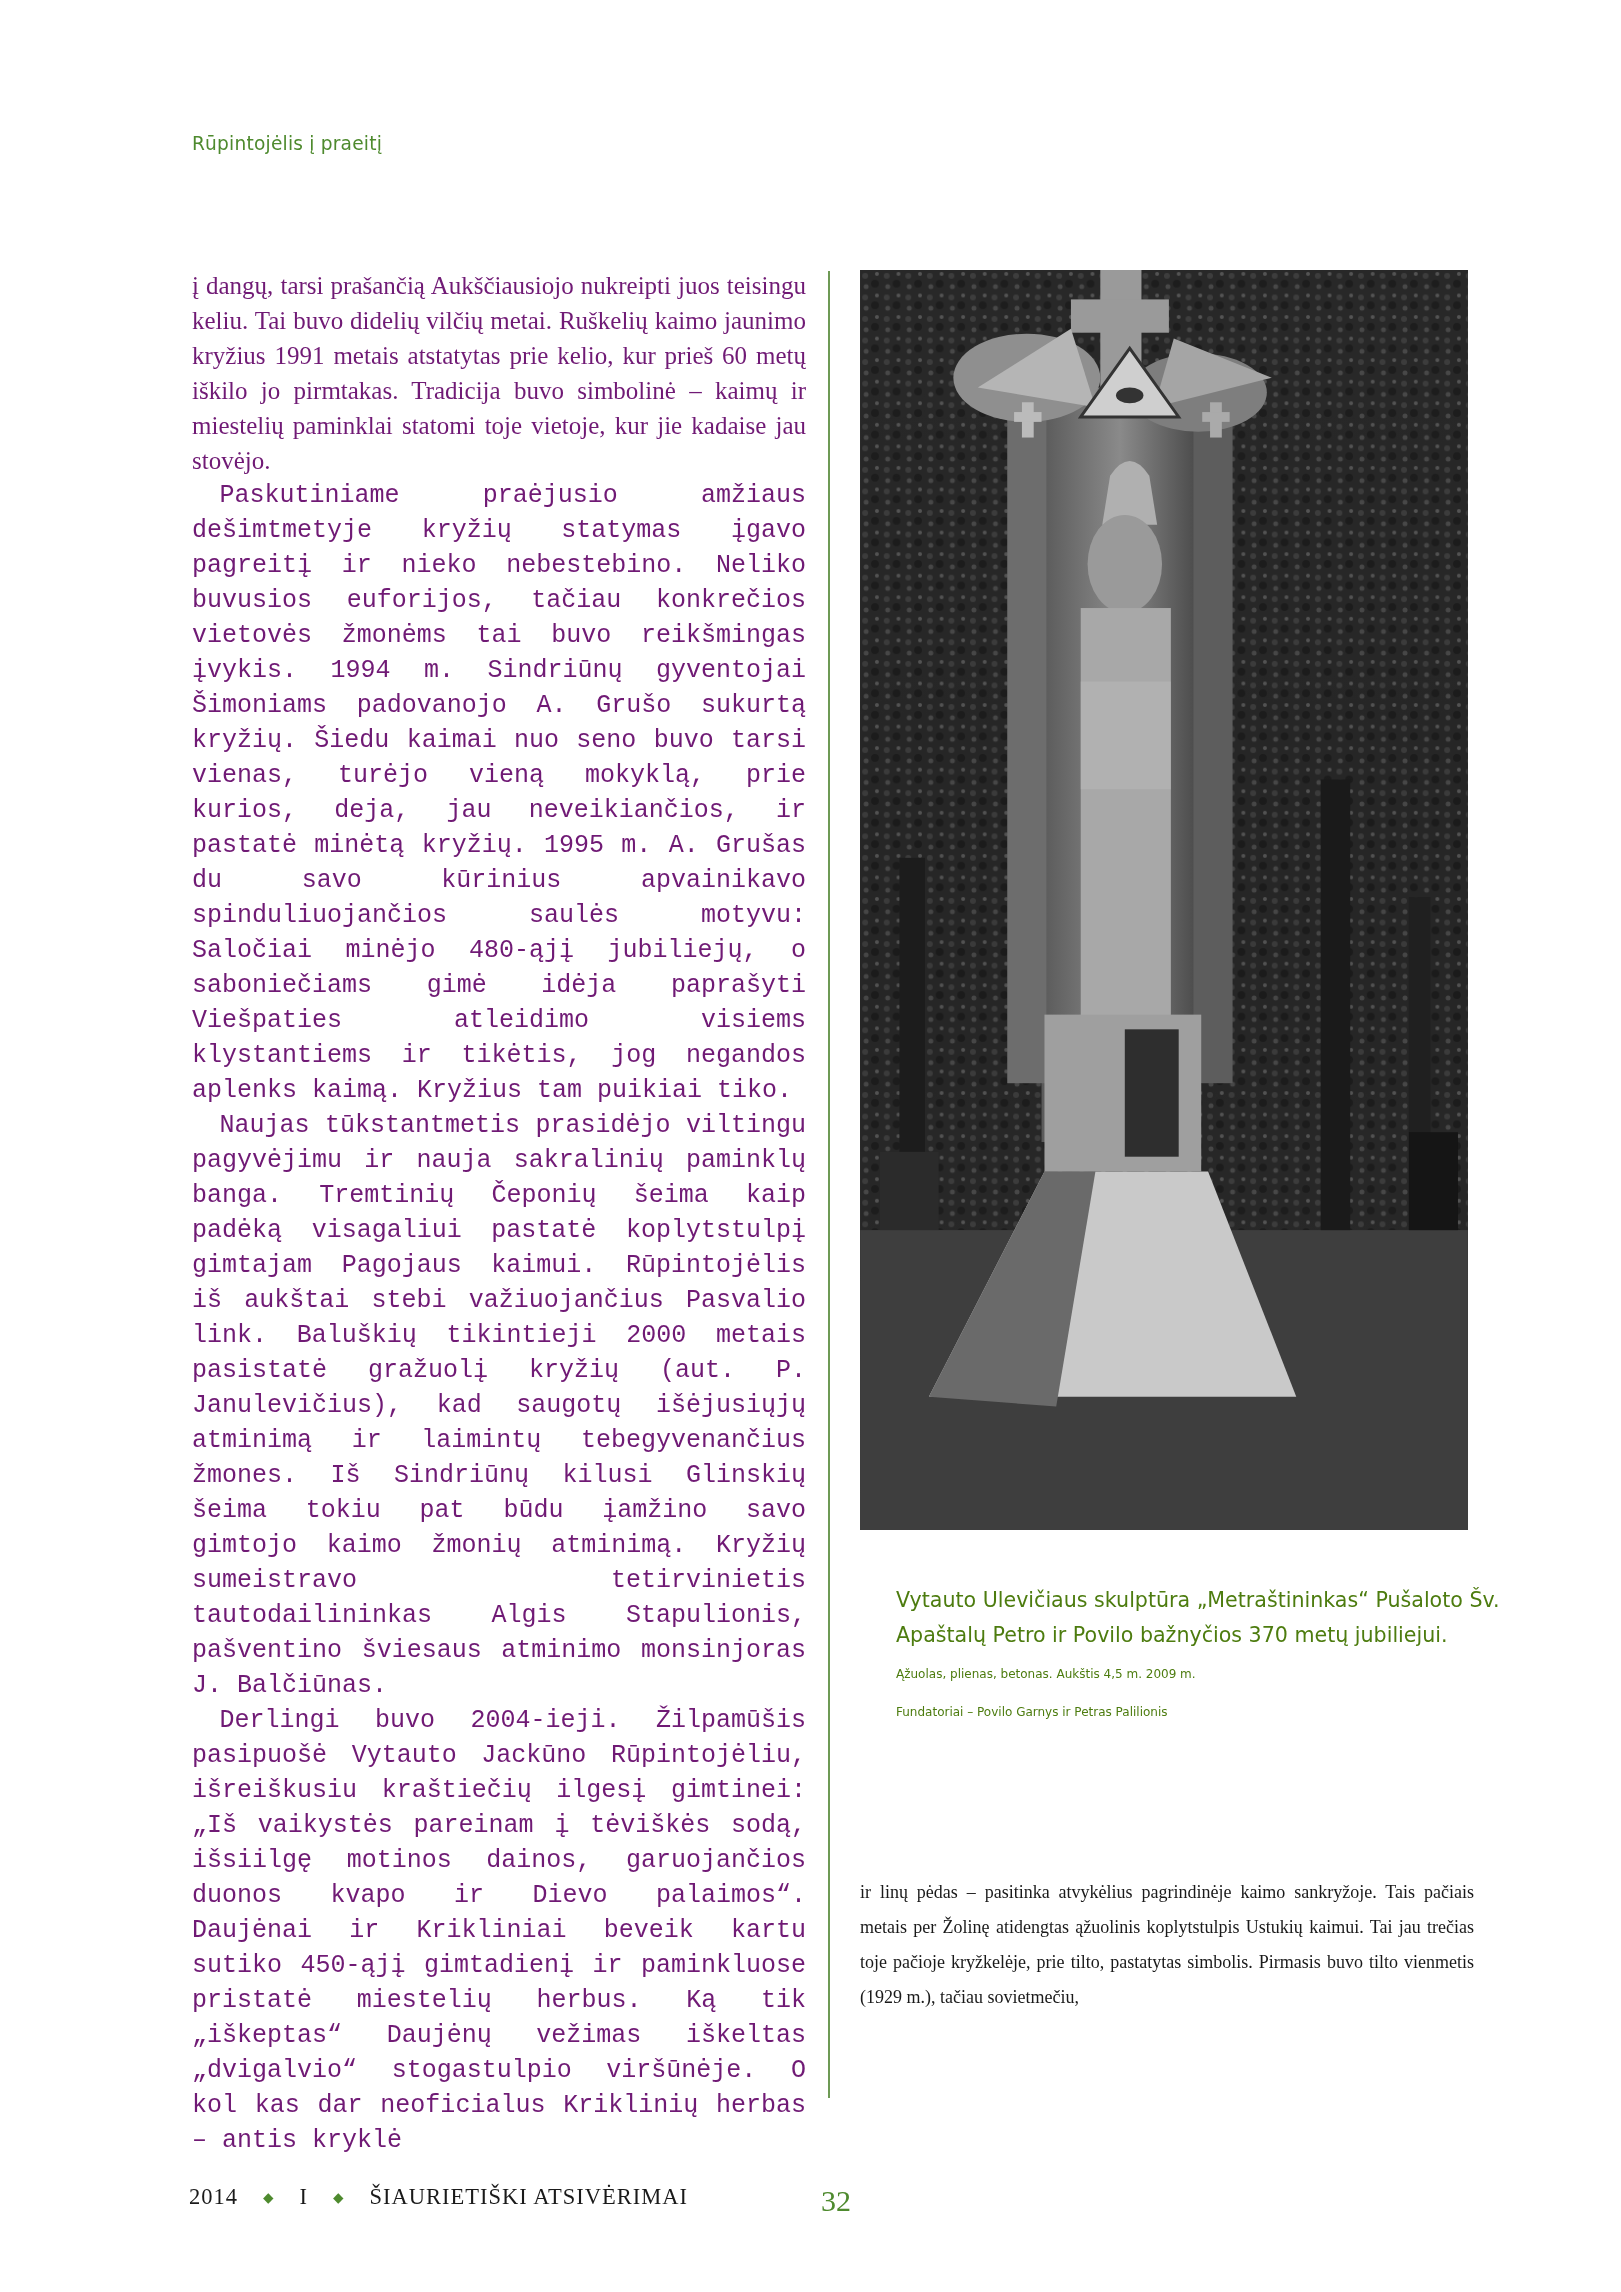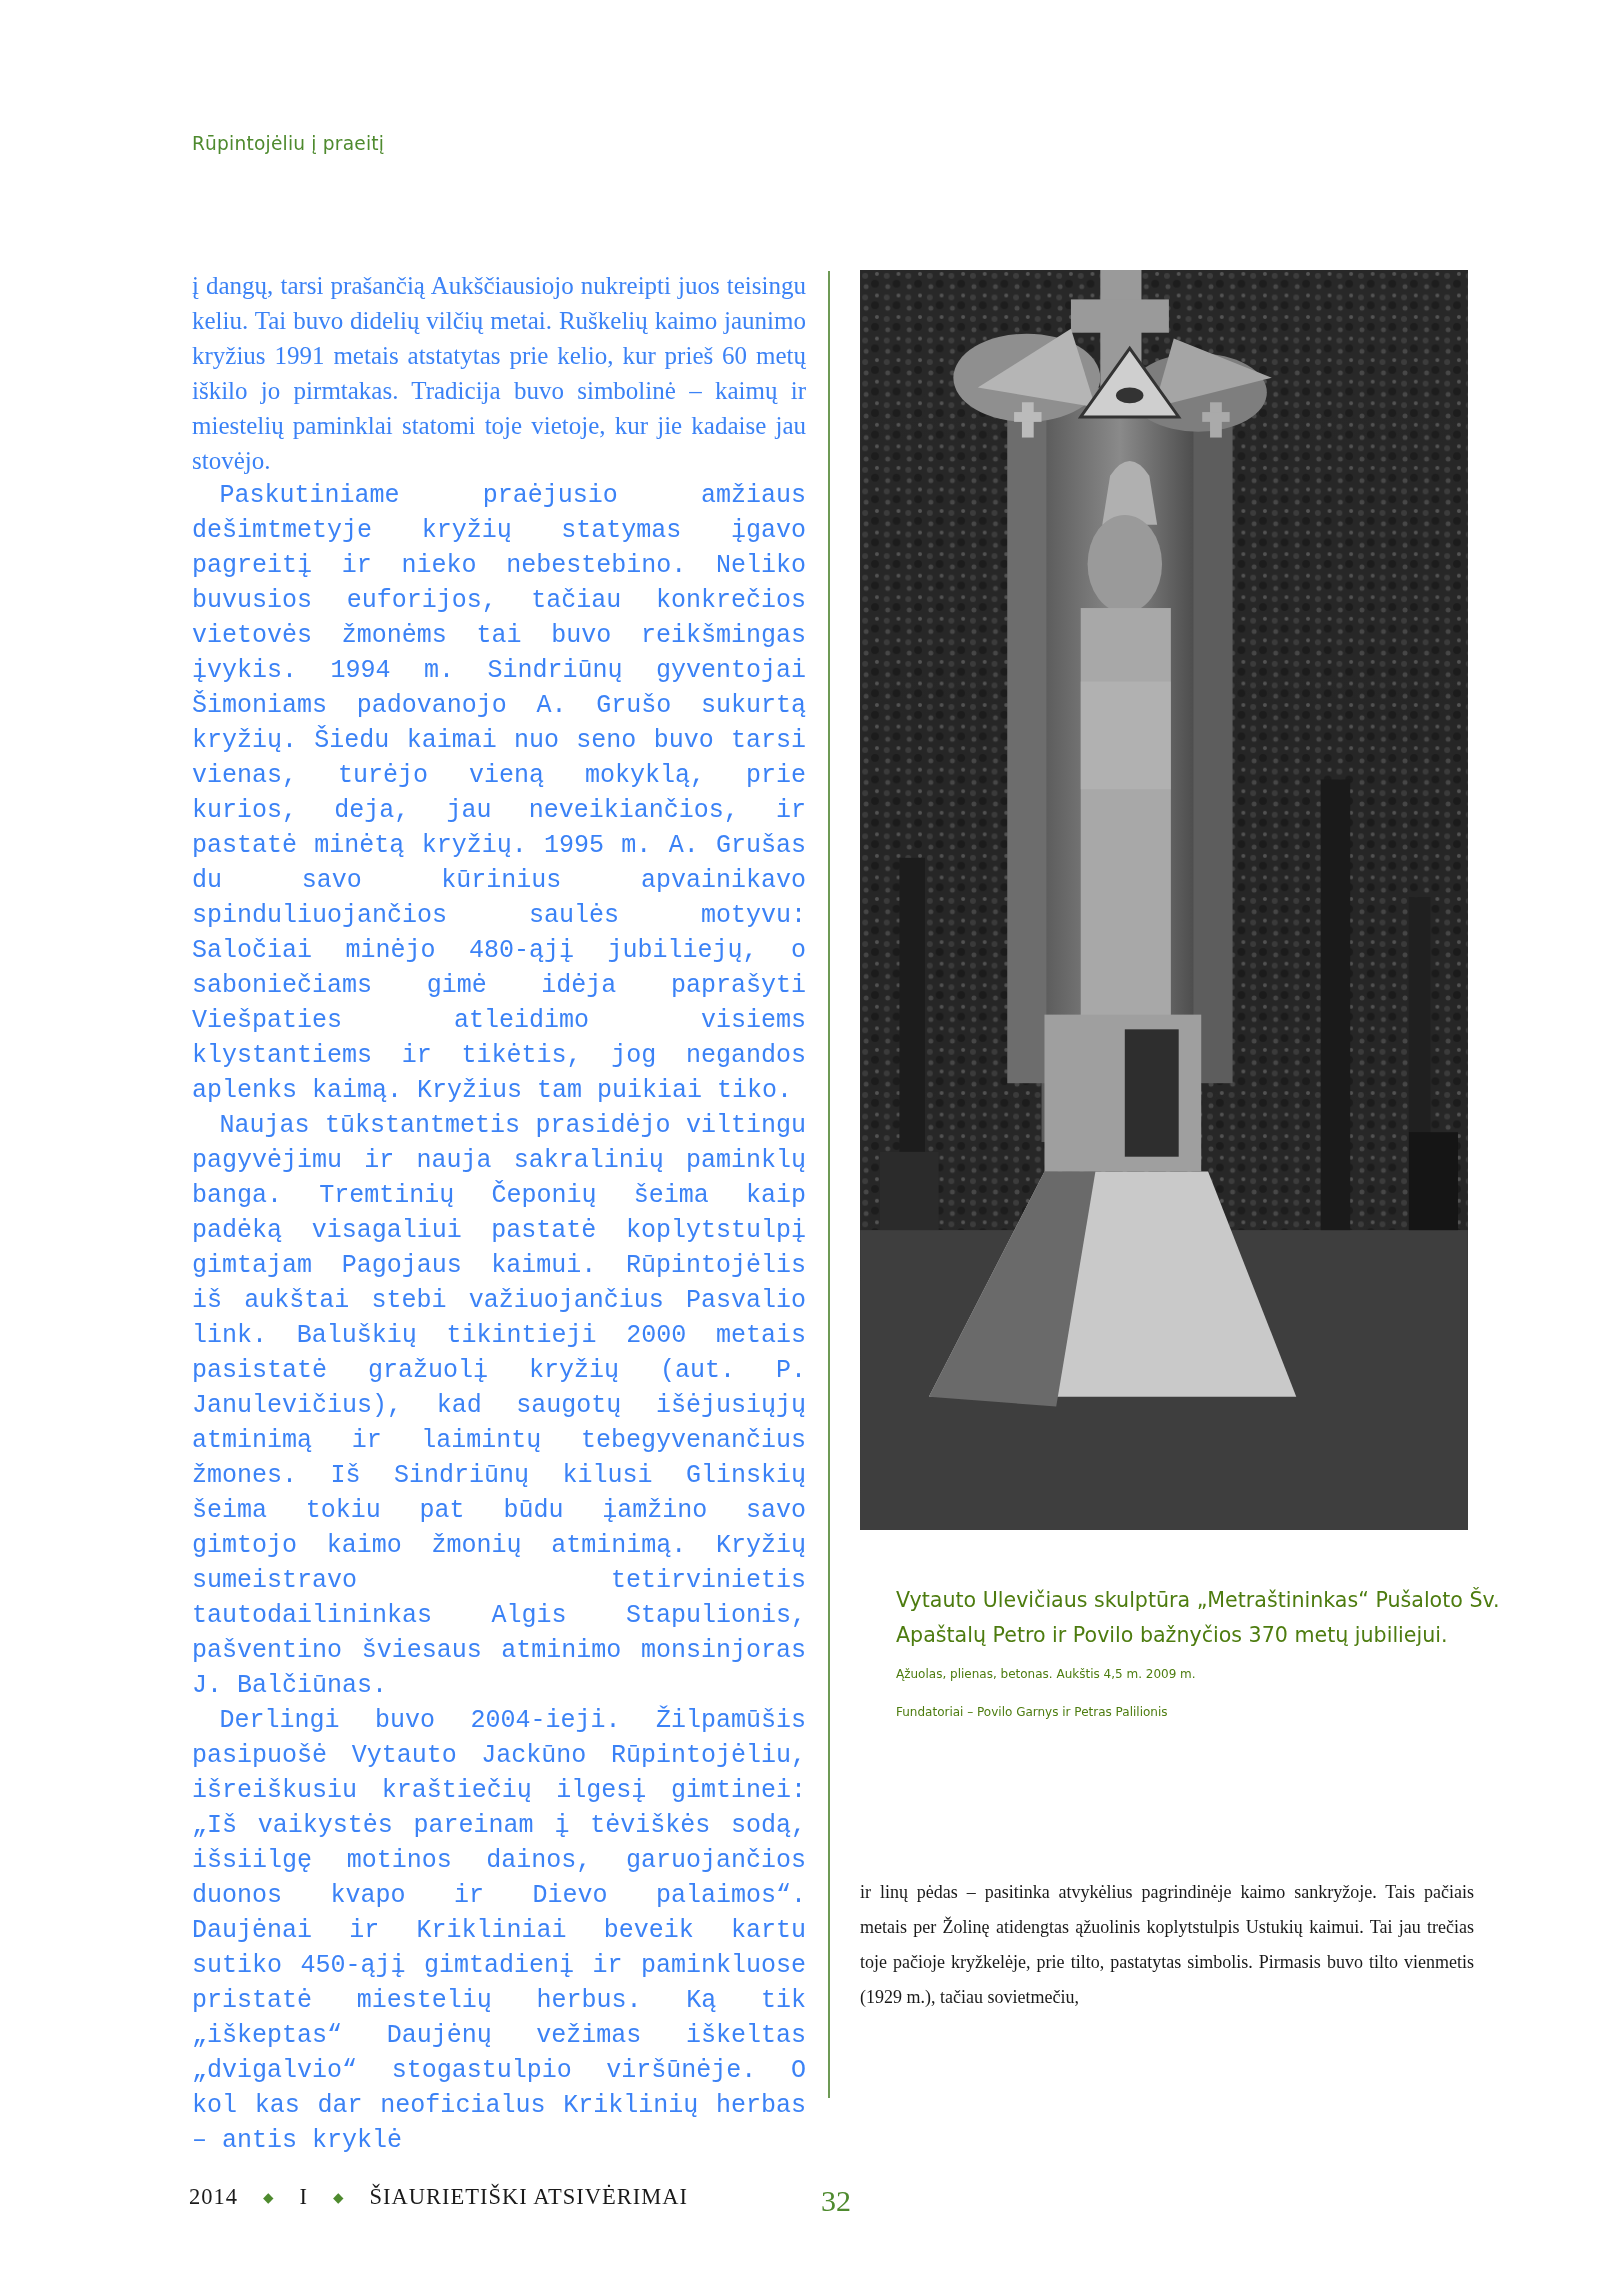--- a/index.html
+++ b/index.html
@@ -8,21 +8,21 @@
 
   .running-head {
     position: absolute; left: 192px; top: 133px;
     font-family: "DejaVu Sans", sans-serif; font-size: 18.6px;
     color: #4e8a2e; letter-spacing: 0.2px;
   }
 
   .col-left {
     position: absolute; left: 192px; top: 268px; width: 614px;
     font-family: "Liberation Serif", "DejaVu Serif", serif;
-    font-size: 25px; line-height: 35px; color: #3b82f6;
+    font-size: 25px; line-height: 35px; color: #701a75;
     text-align: justify; hyphens: manual;
   }
   .col-left p { margin: 0; }
   .col-left p.indent { text-indent: 27.4px; font-family: Liberation Mono, monospace; }
 
   .divider {
     position: absolute; left: 828px; top: 271px; width: 2px; height: 1827px;
     background: #6e9a55;
   }
 
@@ -60,21 +60,21 @@
     position: absolute; left: 821px; top: 2184px;
     font-family: "Liberation Serif", "DejaVu Serif", serif;
     font-size: 30px; color: #4e8a2e;
   }
 </style>
 </head>
 <body>
 
 <div class="page">
 
-  <div class="running-head">Rūpintojėliu į praeitį</div>
+  <div class="running-head">Rūpintojėlis į praeitį</div>
 
   <div class="col-left">
     <p>į dangų, tarsi prašančią Aukščiausiojo nukreipti juos teisingu keliu. Tai buvo didelių vilčių metai. Ruškelių kaimo jaunimo kryžius 1991 metais atstatytas prie kelio, kur prieš 60 metų iškilo jo pirmtakas. Tradicija buvo simbolinė – kaimų ir miestelių paminklai statomi toje vietoje, kur jie kadaise jau stovėjo.</p>
     <p class="indent">Paskutiniame praėjusio amžiaus dešimtmetyje kryžių statymas įgavo pagreitį ir nieko nebestebino. Neliko buvusios euforijos, tačiau konkrečios vietovės žmonėms tai buvo reikšmingas įvykis. 1994 m. Sindriūnų gyventojai Šimoniams padovanojo A. Grušo sukurtą kryžių. Šiedu kaimai nuo seno buvo tarsi vienas, turėjo vieną mokyklą, prie kurios, deja, jau neveikiančios, ir pastatė minėtą kryžių. 1995 m. A. Grušas du savo kūrinius apvainikavo spinduliuojančios saulės motyvu: Saločiai minėjo 480-ąjį jubiliejų, o saboniečiams gimė idėja paprašyti Viešpaties atleidimo visiems klystantiems ir tikėtis, jog negandos aplenks kaimą. Kryžius tam puikiai tiko.</p>
     <p class="indent">Naujas tūkstantmetis prasidėjo viltingu pagyvėjimu ir nauja sakralinių paminklų banga. Tremtinių Čeponių šeima kaip padėką visagaliui pastatė koplytstulpį gimtajam Pagojaus kaimui. Rūpintojėlis iš aukštai stebi važiuojančius Pasvalio link. Baluškių tikintieji 2000 metais pasistatė gražuolį kryžių (aut. P. Janulevičius), kad saugotų išėjusiųjų atminimą ir laimintų tebegyvenančius žmones. Iš Sindriūnų kilusi Glinskių šeima tokiu pat būdu įamžino savo gimtojo kaimo žmonių atminimą. Kryžių sumeistravo tetirvinietis tautodailininkas Algis Stapulionis, pašventino šviesaus atminimo monsinjoras J. Balčiūnas.</p>
     <p class="indent">Derlingi buvo 2004-ieji. Žilpamūšis pasipuošė Vytauto Jackūno Rūpintojėliu, išreiškusiu kraštiečių ilgesį gimtinei: „Iš vaikystės pareinam į tėviškės sodą, išsiilgę motinos dainos, garuojančios duonos kvapo ir Dievo palaimos“. Daujėnai ir Krikliniai beveik kartu sutiko 450-ąjį gimtadienį ir paminkluose pristatė miestelių herbus. Ką tik „iškeptas“ Daujėnų vežimas iškeltas „dvigalvio“ stogastulpio viršūnėje. O kol kas dar neoficialus Kriklinių herbas – antis kryklė</p>
   </div>
 
   <div class="divider"></div>
 

